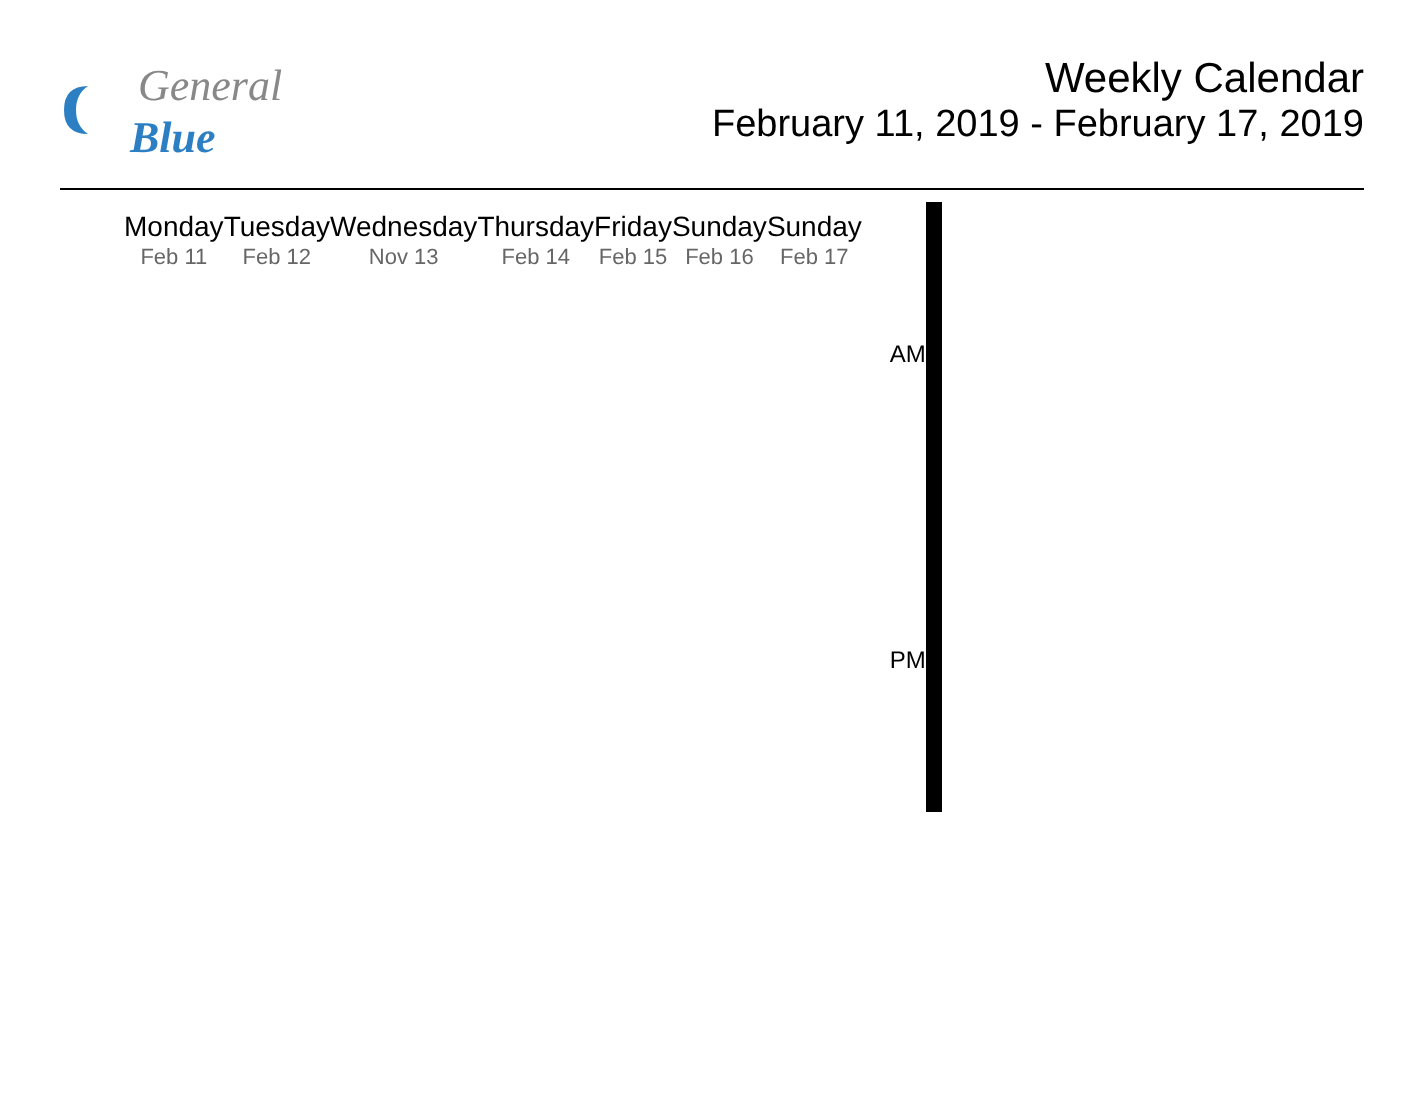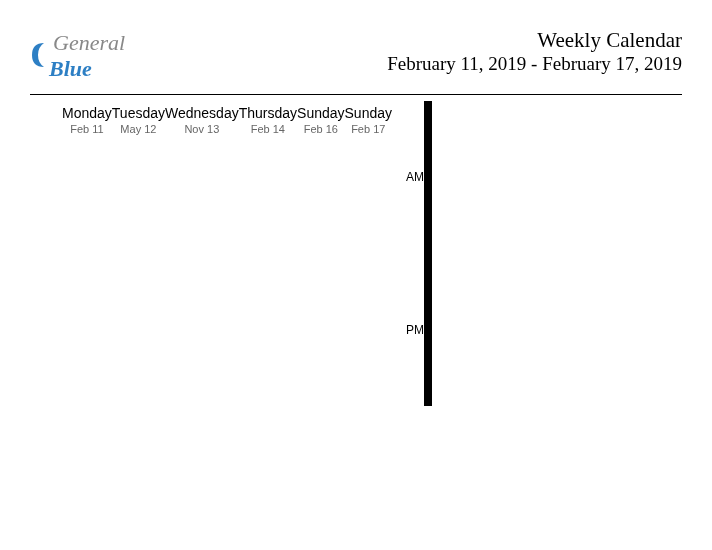--- a/index.html
+++ b/index.html
@@ -21,39 +21,40 @@
       align-items: flex-start;
       margin-bottom: 12px;
     }
     .logo {
       display: flex;
       align-items: center;
       font-family: Georgia, 'Times New Roman', serif;
       font-style: italic;
       font-size: 22px;
       margin-top: 2px;
+      gap: 16px;
     }
     .logo-swoosh {
       display: inline-block;
       margin-right: 3px;
       margin-top: 4px;
     }
     .logo-text1 {
       color: #888;
       font-weight: normal;
     }
     .logo-text2 {
       color: #2d7fc4;
       font-weight: bold;
       margin-top: 26px;
       margin-left: -4px;
     }
     .title-block {
       text-align: right;
-      font-family: Liberation Serif, serif;
+      font-family: Liberation Sans, sans-serif;
       color: #000;
       margin-left: 36px;
     }
     .title-main {
       font-size: 21px;
     }
     .title-range {
       font-size: 19px;
     }
     .divider {
@@ -138,29 +139,33 @@
 <hr class="divider">
 
 <div class="calendar-wrap">
   <div class="day-header-row">
     <div class="day-header">
       <div class="day-name">Monday</div>
       <div class="day-date">Feb 11</div>
     </div>
     <div class="day-header">
       <div class="day-name">Tuesday</div>
-      <div class="day-date">May 12</div>
+      <div class="day-date">Feb 12</div>
     </div>
     <div class="day-header">
       <div class="day-name">Wednesday</div>
       <div class="day-date">Nov 13</div>
     </div>
     <div class="day-header">
       <div class="day-name">Thursday</div>
       <div class="day-date">Feb 14</div>
+    </div>
+    <div class="day-header">
+      <div class="day-name">Friday</div>
+      <div class="day-date">Feb 15</div>
     </div>
     <div class="day-header">
       <div class="day-name">Sunday</div>
       <div class="day-date">Feb 16</div>
     </div>
     <div class="day-header">
       <div class="day-name">Sunday</div>
       <div class="day-date">Feb 17</div>
     </div>
   </div>

